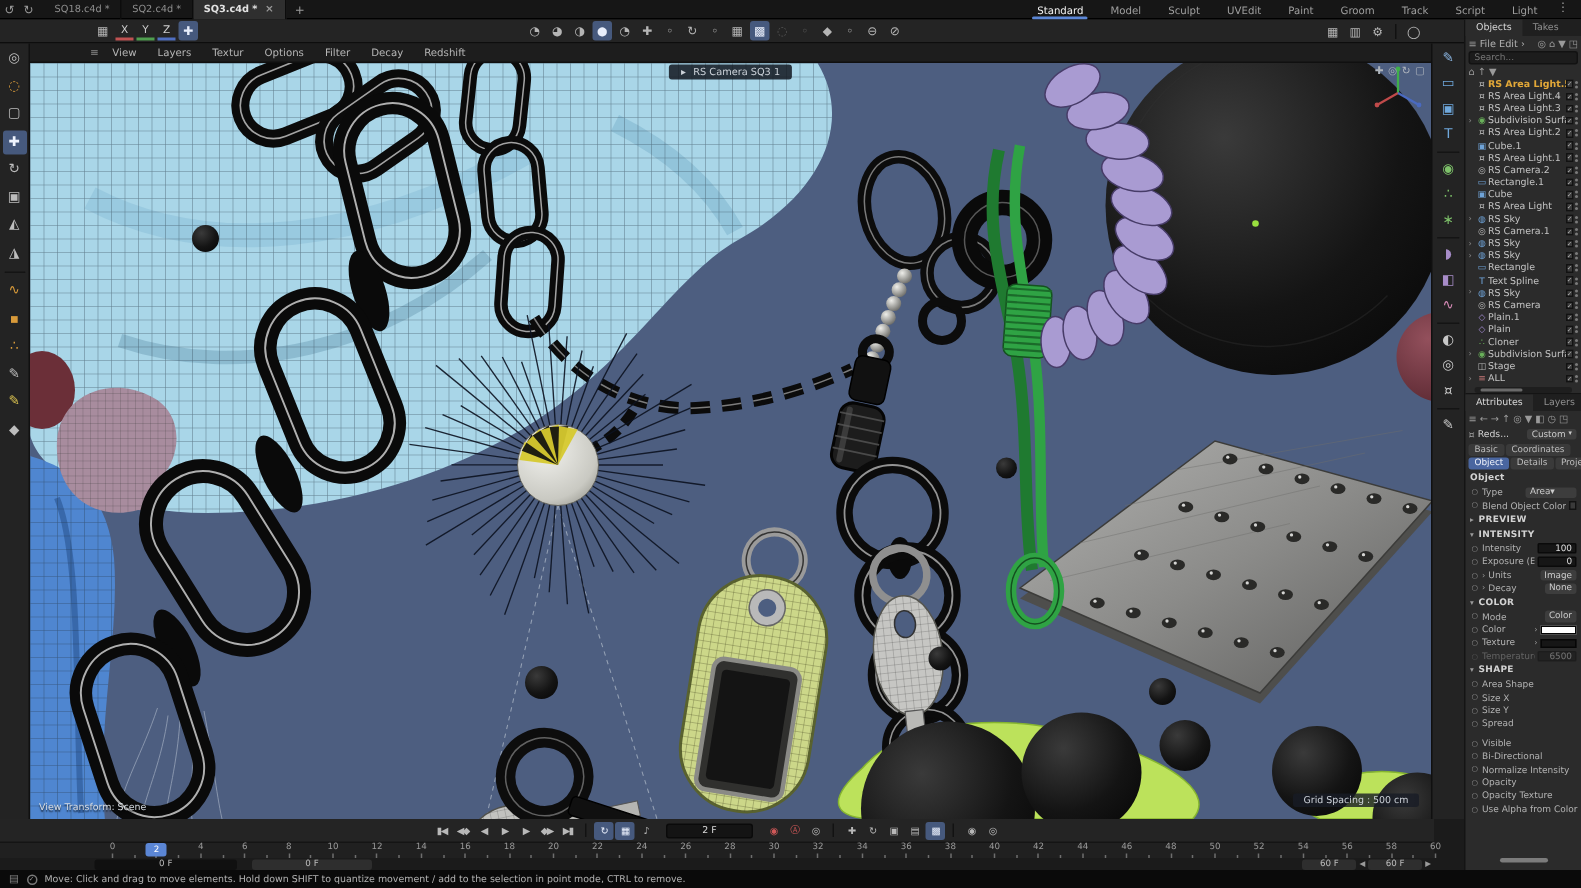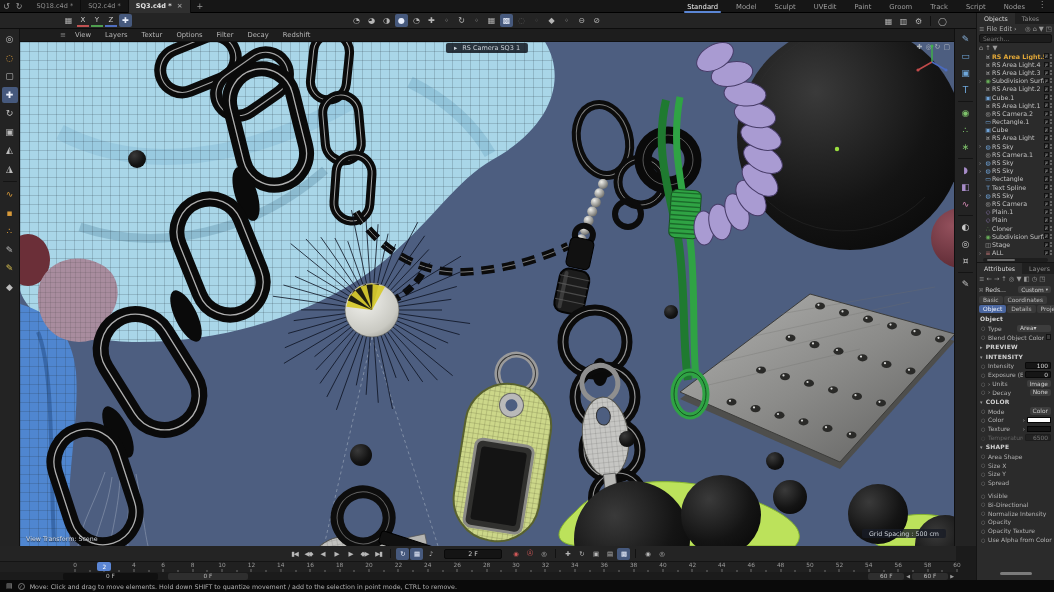--- a/index.html
+++ b/index.html
@@ -169,21 +169,21 @@
     <span id="new-tab">+</span>
     <div id="layout-tabs">
         <div class="ltab active">Standard</div>
         <div class="ltab">Model</div>
         <div class="ltab">Sculpt</div>
         <div class="ltab">UVEdit</div>
         <div class="ltab">Paint</div>
         <div class="ltab">Groom</div>
         <div class="ltab">Track</div>
         <div class="ltab">Script</div>
-        <div class="ltab">Nodes</div>
+        <div class="ltab">Light</div>
         <span class="lmore">⋮</span>
       </div>
   </div>
 
   <div id="toolbar">
     <span class="tbi" style="margin-left:62px">▦</span>
     <span class="axbtn x">X</span>
     <span class="axbtn y">Y</span>
     <span class="axbtn z">Z</span>
     <span class="tbi active">✚</span>

